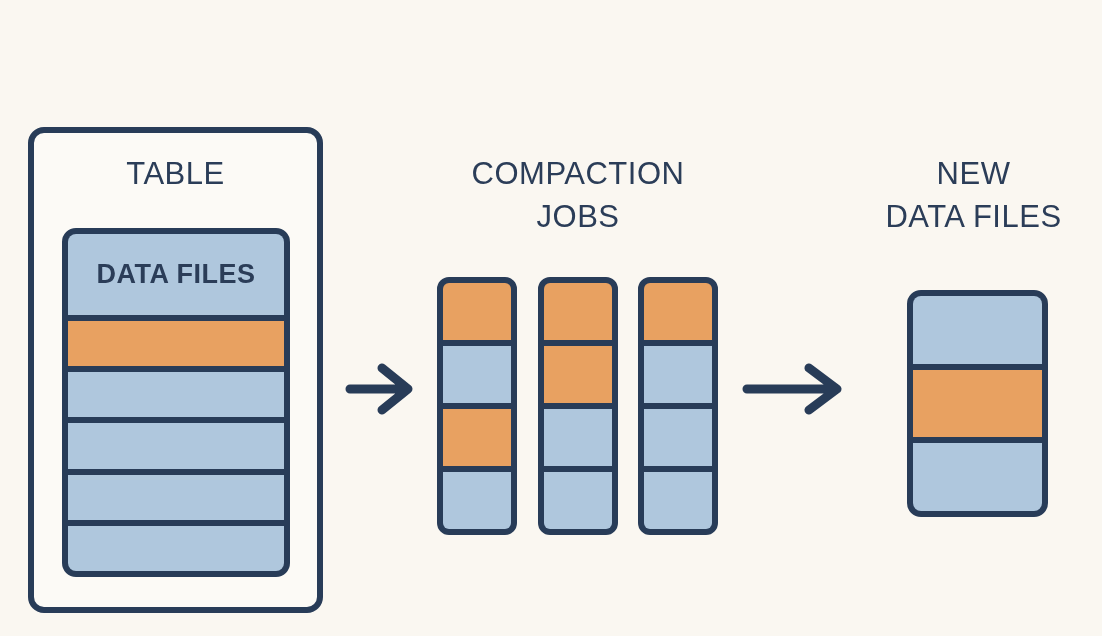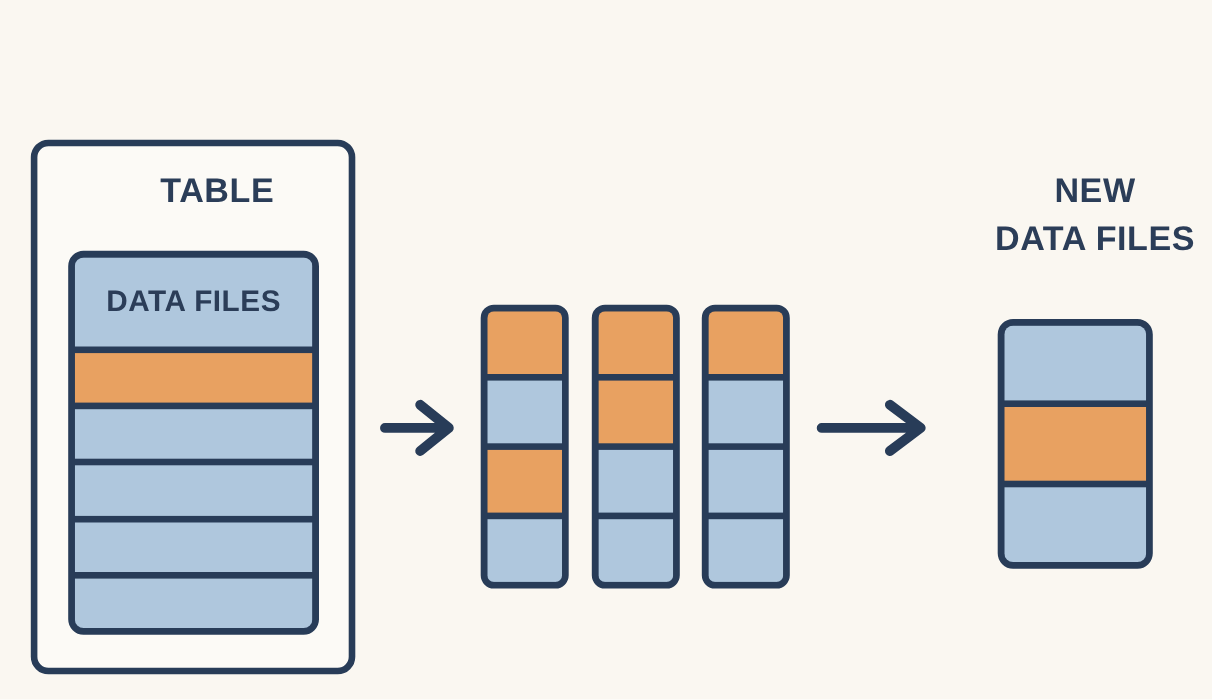--- a/index.html
+++ b/index.html
@@ -22,26 +22,25 @@
     text-align: center;
     font-size: 46px;
     font-weight: bold;
     letter-spacing: -0.5px;
     line-height: 1.15;
     color: var(--ink, #2B3D58);
   }
   .heading {
     position: absolute;
     text-align: center;
-    font-weight: bold;
+    font-weight: normal;
     font-size: 31px;
     letter-spacing: 0.5px;
     line-height: 1.4;
     color: var(--ink, #2B3D58);
-    padding-left: 22px;
   }
   .heading span { display: block; }
   .table-box {
     position: absolute;
     left: 28px; top: 127px;
     width: 295px; height: 486px;
     box-sizing: border-box;
     background: var(--panel, #FCFAF6);
     border: 6px solid var(--navy, #283C58);
     border-radius: 16px;
@@ -113,20 +112,24 @@
       <div class="cell" style="background: rgb(175, 199, 221);"></div>
       <div class="cell" style="background: rgb(175, 199, 221);"></div>
       <div class="cell" style="background: rgb(175, 199, 221);"></div>
       <div class="cell" style="background: rgb(175, 199, 221);"></div>
     </div>
 
   <svg class="arrow arrow-1" width="74" height="58" viewBox="0 0 74 58" fill="none" xmlns="http://www.w3.org/2000/svg">
     <path d="M6 29 H58 M38 8 L64 29 L38 50" stroke="currentColor" stroke-width="9" stroke-linecap="round" stroke-linejoin="round"></path>
   </svg>
 
+  <div class="heading mid-heading">
+    <span>COMPACTION</span>
+    <span>JOBS</span>
+  </div>
   <div class="jobs-row">
     <div class="stack job-col">
         <div class="cell" style="background: rgb(232, 161, 97);"></div>
         <div class="cell" style="background: rgb(175, 199, 221);"></div>
         <div class="cell" style="background: rgb(232, 161, 97);"></div>
         <div class="cell" style="background: rgb(175, 199, 221);"></div>
       </div>
     <div class="stack job-col">
         <div class="cell" style="background: rgb(232, 161, 97);"></div>
         <div class="cell" style="background: rgb(232, 161, 97);"></div>

